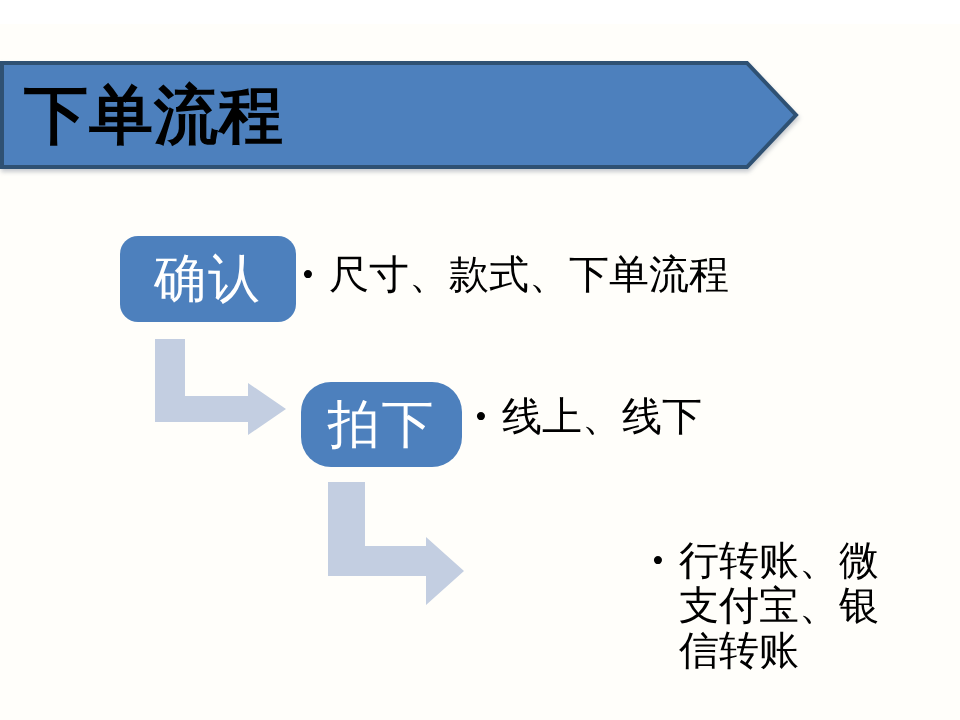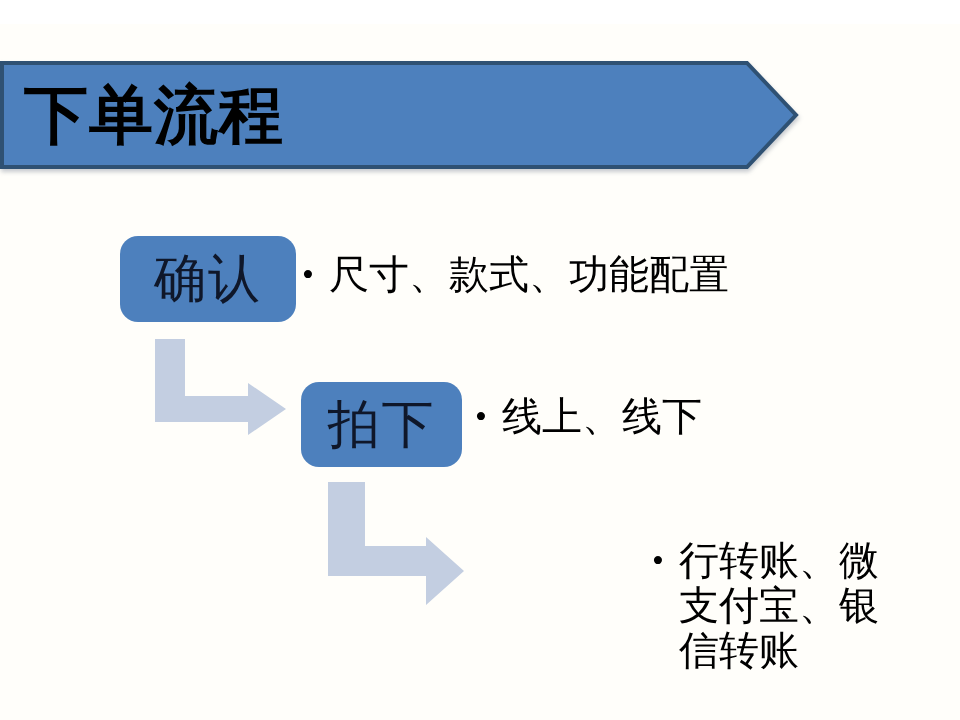--- a/index.html
+++ b/index.html
@@ -53,26 +53,26 @@
   }
 
   
   .step-box {
     position: absolute;
     background: #4d80bd;
     border-radius: 18px;
     display: flex;
     align-items: center;
     justify-content: center;
-    color: #0f172a;
+    color: #ffffff;
     font-size: 52px;
     letter-spacing: 2px;
   }
   .step-box-1 { left: 120px; top: 212px; width: 176px; height: 86px; }
-  .step-box-2 { left: 301px; top: 358px; width: 161px; height: 85px; }
+  .step-box-2 { left: 301px; top: 358px; width: 161px; height: 85px; border-radius: 30px; }
   .step-box-3 { left: 470px; top: 512px; width: 158px; height: 80px; }
 
   
   .bullet {
     position: absolute;
     display: flex;
     align-items: flex-start;
     color: #000000;
     font-size: 40px;
     line-height: 46px;
@@ -104,21 +104,21 @@
   <svg class="connectors" width="960" height="720" viewBox="0 0 960 720">
     <polygon points="155,315 185,315 185,372 248,372 248,359 286,385 248,411 248,398 155,398" fill="#c3cee1"></polygon>
     <polygon points="328,458 365,458 365,522 426,522 426,513 464,547 426,581 426,552 328,552" fill="#c3cee1"></polygon>
   </svg>
 
   <div class="step-box step-box-1">
     <span>确认</span>
   </div>
   <div class="bullet bullet-1">
     <span class="dot">•</span>
-    <span class="btext">尺寸、款式、功能配置</span>
+    <span class="btext">尺寸、款式、下单流程</span>
   </div>
 
   <div class="step-box step-box-2">
     <span>拍下</span>
   </div>
   <div class="bullet bullet-2">
     <span class="dot">•</span>
     <span class="btext">线上、线下</span>
   </div>
 

